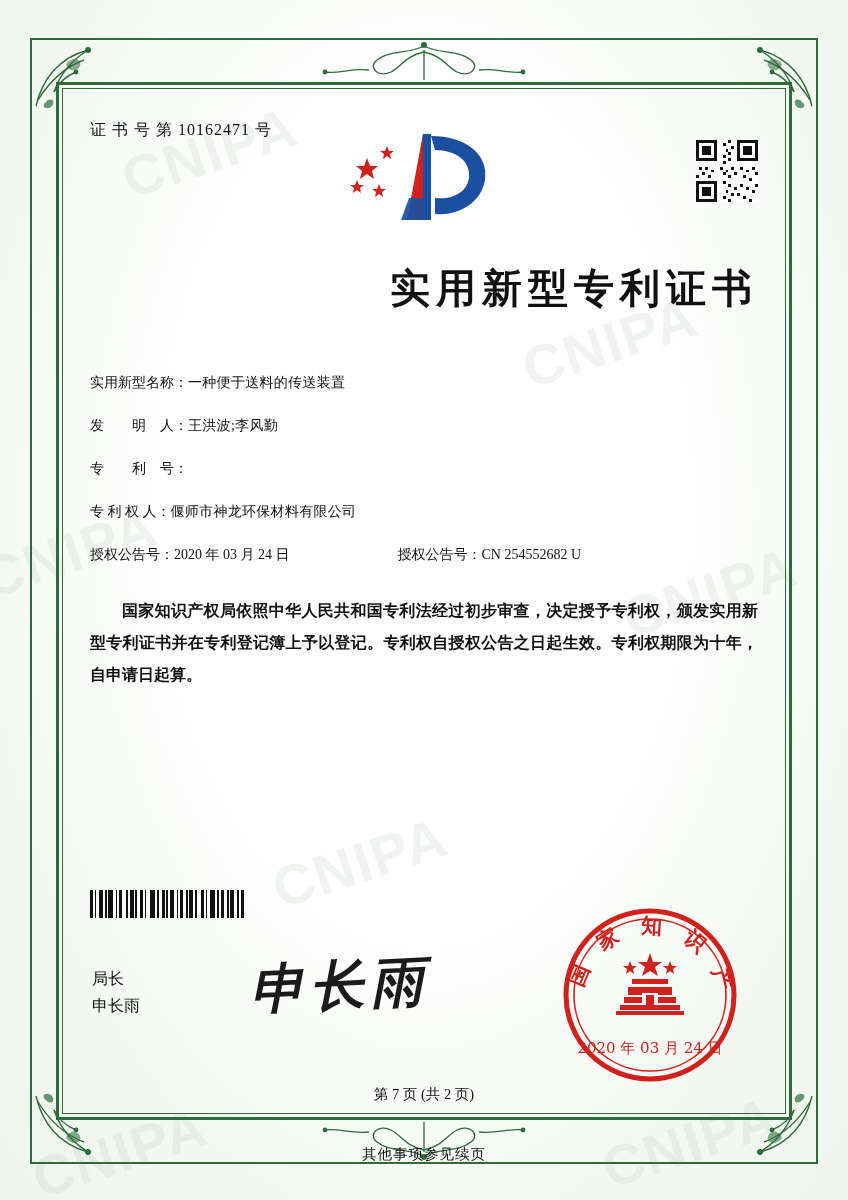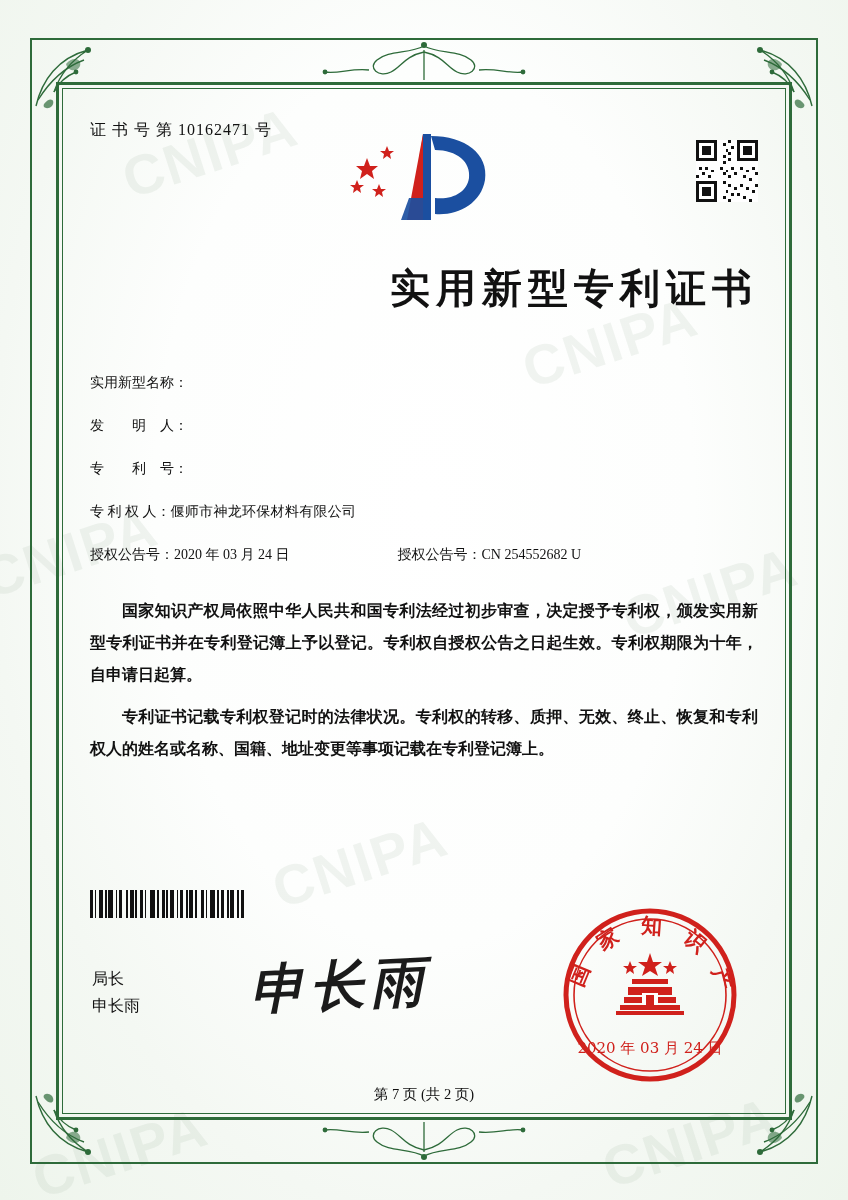--- a/index.html
+++ b/index.html
@@ -342,24 +342,26 @@
       <span>10162471</span>
       <span>号</span>
     </div>
 
     <h1 class="title">实用新型专利证书</h1>
 
     <div class="fields">
 
       <div class="field">
         <span class="lab">实用新型名称：</span>
+        <span class="val">一种便于送料的传送装置</span>
       </div>
 
       <div class="field">
         <span class="lab">发　　明　人：</span>
+        <span class="val">王洪波;李风勤</span>
       </div>
 
       <div class="field">
         <span class="lab">专　　利　号：</span>
       </div>
 
 
       <div class="field">
         <span class="lab">专 利 权 人：</span>
         <span class="val">偃师市神龙环保材料有限公司</span>
@@ -369,21 +371,20 @@
       <div class="field inline2">
         <span class="lab">授权公告号：</span>
         <span>2020 年 03 月 24 日</span>
         <span class="lab2">授权公告号：</span>
         <span>CN 254552682 U</span>
       </div>
 
     </div>
 
     <p class="para">国家知识产权局依照中华人民共和国专利法经过初步审查，决定授予专利权，颁发实用新型专利证书并在专利登记簿上予以登记。专利权自授权公告之日起生效。专利权期限为十年，自申请日起算。</p>
-    <p class="para second">专利证书记载专利权登记时的法律状况。专利权的转移、质押、无效、终止、恢复和专利权人的姓名或名称、国籍、地址变更等事项记载在专利登记簿上。</p>
   </div>
 
   <div class="barcode">
     <i style="width:3px"></i>
       <i style="width:2px;background:transparent"></i>
     <i style="width:1px"></i>
       <i style="width:3px;background:transparent"></i>
     <i style="width:4px"></i>
       <i style="width:2px;background:transparent"></i>
     <i style="width:2px"></i>
@@ -472,14 +473,15 @@
         <rect x="82" y="88" width="16" height="12" fill="#ffffff"></rect>
         <rect x="86" y="90" width="8" height="10"></rect>
         <rect x="56" y="106" width="68" height="4"></rect>
         <rect x="72" y="74" width="36" height="5"></rect>
       </g>
       <text x="90" y="148" text-anchor="middle" font-family="DejaVu Serif, serif" font-size="15" fill="#d0211c">2020 年 03 月 24 日</text>
     </svg>
   </div>
 
   <div class="page-no">第 7 页 (共 2 页)</div>
+  <div class="footer-note">其他事项参见续页</div>
 
 </div>
 
 </body></html>

